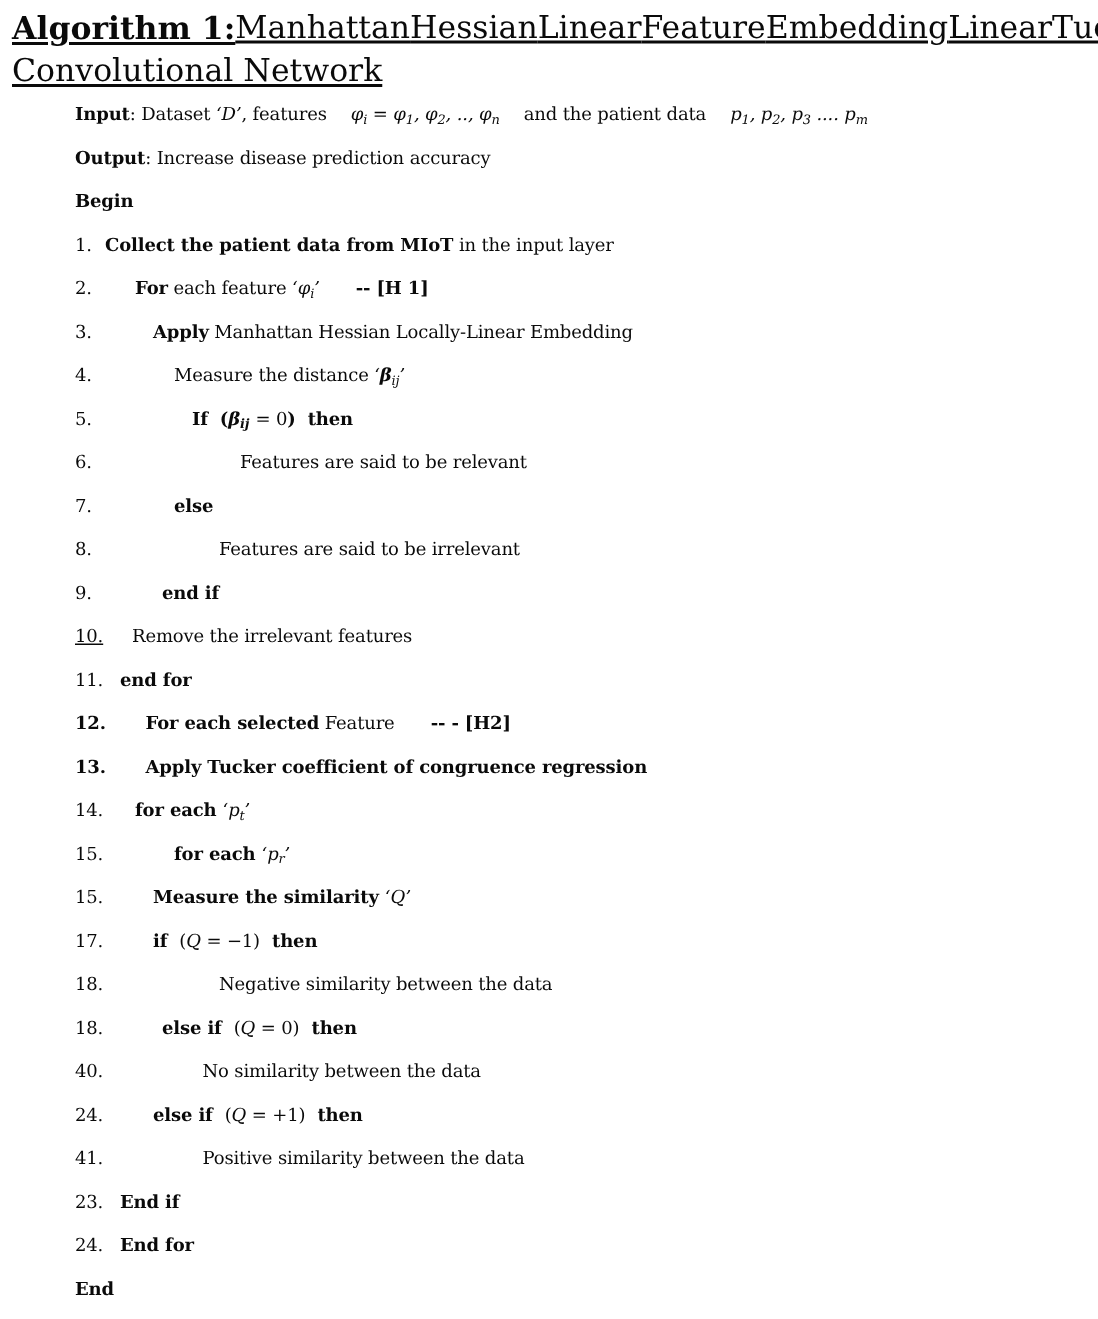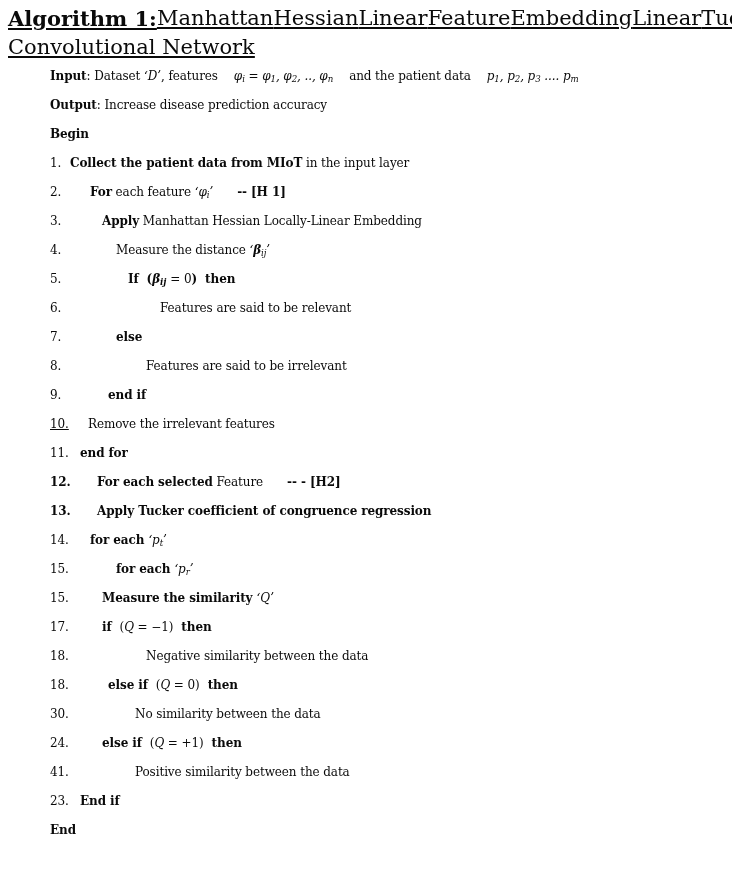--- a/index.html
+++ b/index.html
@@ -177,31 +177,34 @@
 
   <div class="line">
     <span class="num g96">18.</span><span>Negative similarity between the data</span>
   </div>
 
   <div class="line">
     <span class="num g58">18.</span><span class="b">else if</span><span class="sp"></span><span>(<i>Q</i> = 0)</span><span class="sp"></span><span class="b">then</span>
   </div>
 
   <div class="line">
-    <span class="num g85">30.</span><span>No similarity between the data</span>
+    <span class="num g85">40.</span><span>No similarity between the data</span>
   </div>
 
   <div class="line">
     <span class="num g52">24.</span><span class="b">else if</span><span class="sp"></span><span>(<i>Q</i> = +1)</span><span class="sp"></span><span class="b">then</span>
   </div>
 
   <div class="line">
     <span class="num g85">41.</span><span>Positive similarity between the data</span>
   </div>
 
   <div class="line">
     <span class="num g30">23.</span><span class="b">End if</span>
   </div>
 
+  <div class="line">
+    <span class="num g30">24.</span><span class="b">End for</span>
+  </div>
 
   <div class="line b">End</div>
 
 </div>
 
 </body></html>

